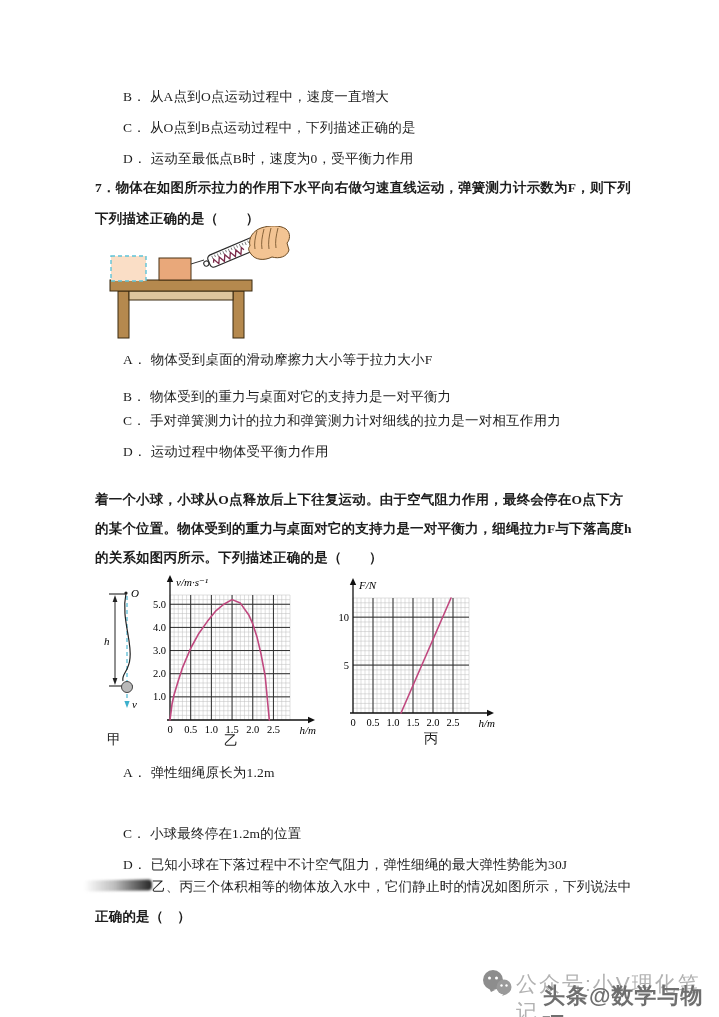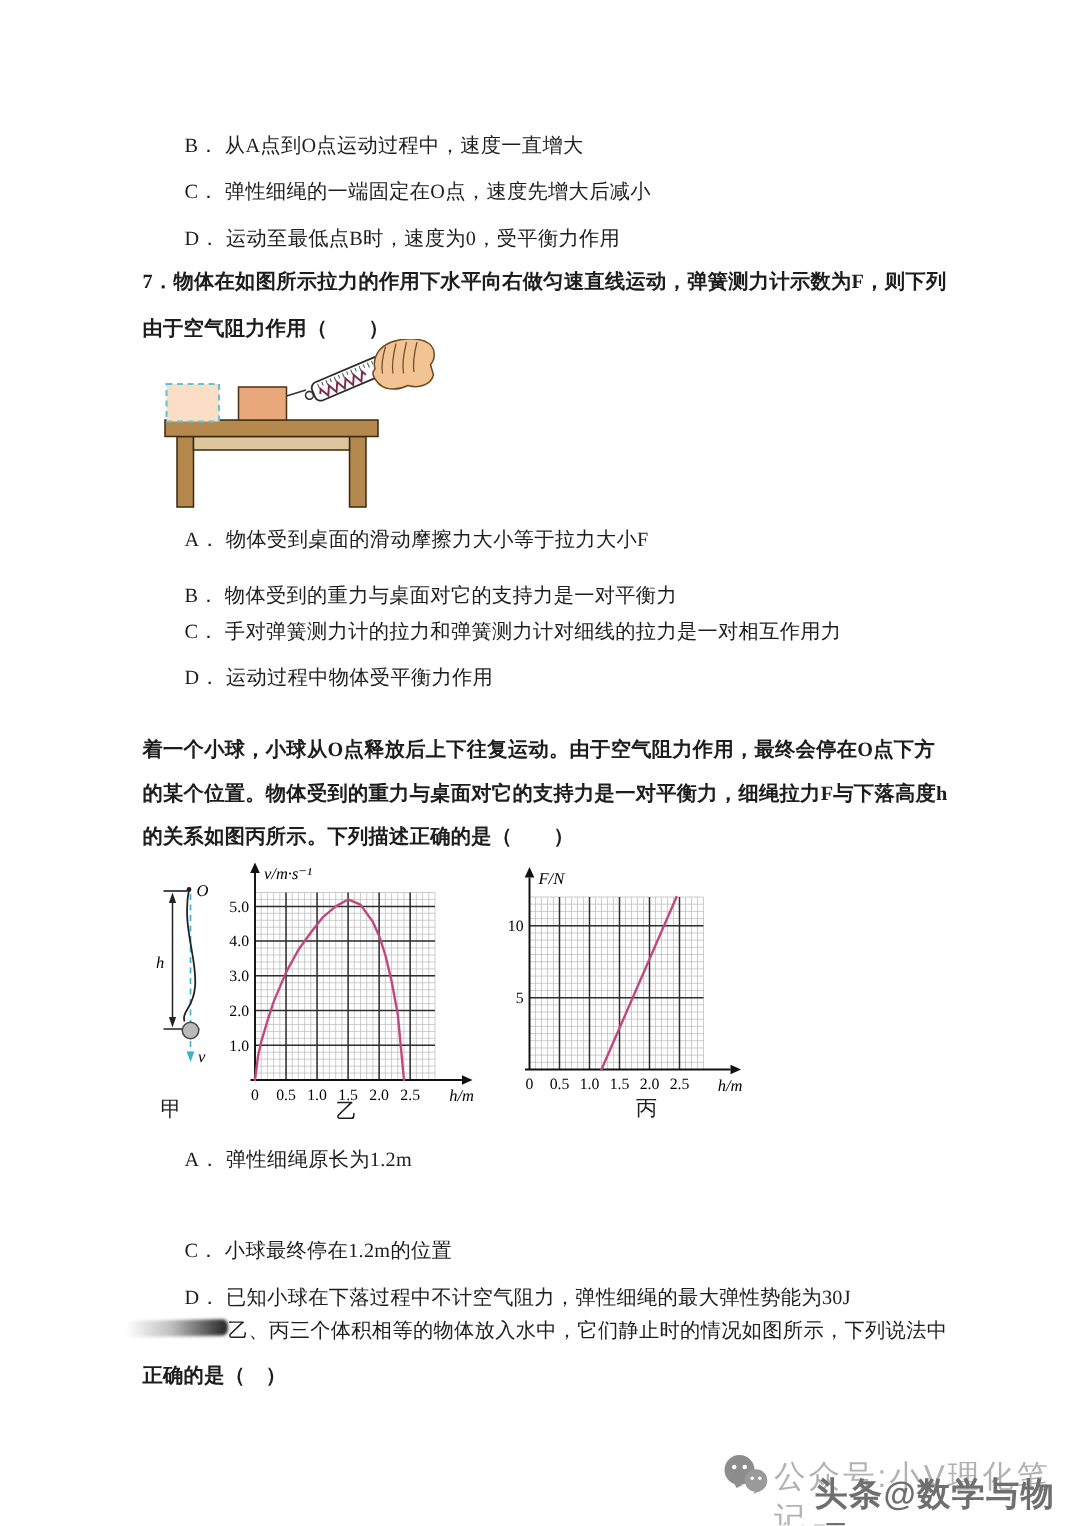--- a/index.html
+++ b/index.html
@@ -20,25 +20,25 @@
   .smudge{position:absolute;left:84px;top:880px;width:68px;height:11px;border-radius:4px;
           background:linear-gradient(90deg,rgba(140,140,140,0) 0%,rgba(110,110,110,0.45) 45%,rgba(35,35,35,0.95) 96%);
           filter:blur(1.1px);transform:skewY(-1deg);}
 </style>
 </head>
 <body>
 
 <div class="page">
 
   <div class="line opt" style="top:88px"><span class="olabel">B．</span><span>从A点到O点运动过程中，速度一直增大</span></div>
-  <div class="line opt" style="top:119px"><span class="olabel">C．</span><span>弹性细绳的一端固定在O点，速度先增大后减小</span></div>
+  <div class="line opt" style="top:119px"><span class="olabel">C．</span><span>从O点到B点运动过程中，下列描述正确的是</span></div>
   <div class="line opt" style="top:150px"><span class="olabel">D．</span><span>运动至最低点B时，速度为0，受平衡力作用</span></div>
 
   <div class="line stem" style="top:179px">7．物体在如图所示拉力的作用下水平向右做匀速直线运动，弹簧测力计示数为F，则下列</div>
-  <div class="line stem" style="top:210px">由于空气阻力作用（　　）</div>
+  <div class="line stem" style="top:210px">下列描述正确的是（　　）</div>
 
   <svg class="figure-svg" style="left:100px;top:226px" width="200" height="122" viewBox="100 226 200 122">
 
     <rect x="118" y="291" width="11" height="47" fill="#b5894e" stroke="#3a2a10" stroke-width="1"></rect>
     <rect x="233" y="291" width="11" height="47" fill="#b5894e" stroke="#3a2a10" stroke-width="1"></rect>
 
     <rect x="129" y="291" width="104" height="9" fill="#ddc69e" stroke="#3a2a10" stroke-width="1"></rect>
 
     <rect x="110" y="280" width="142" height="11" fill="#b5894e" stroke="#3a2a10" stroke-width="1"></rect>
 

